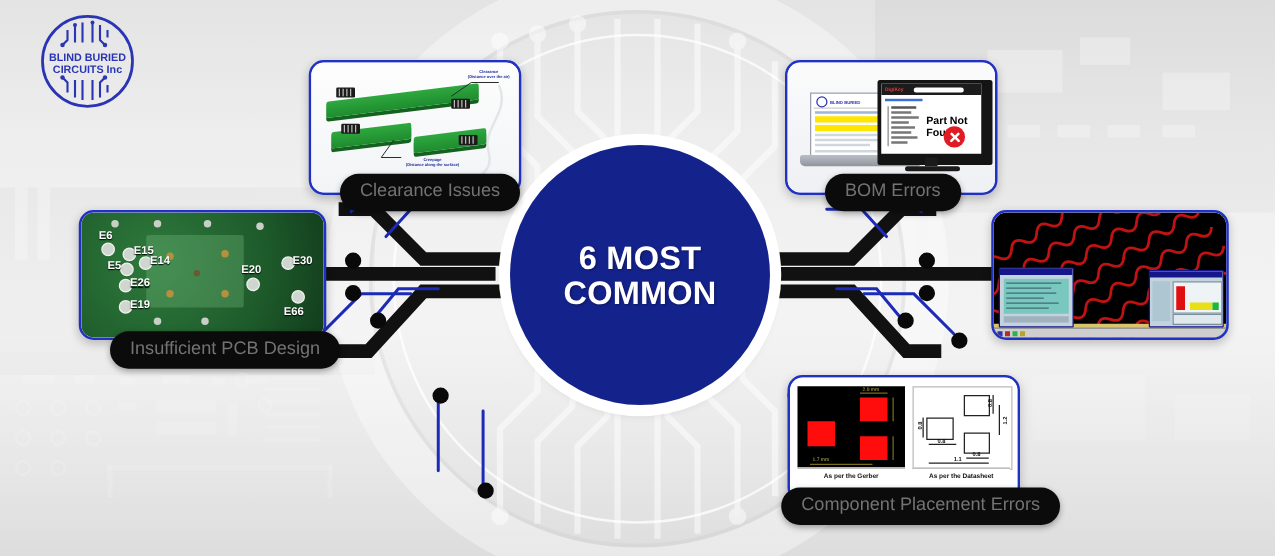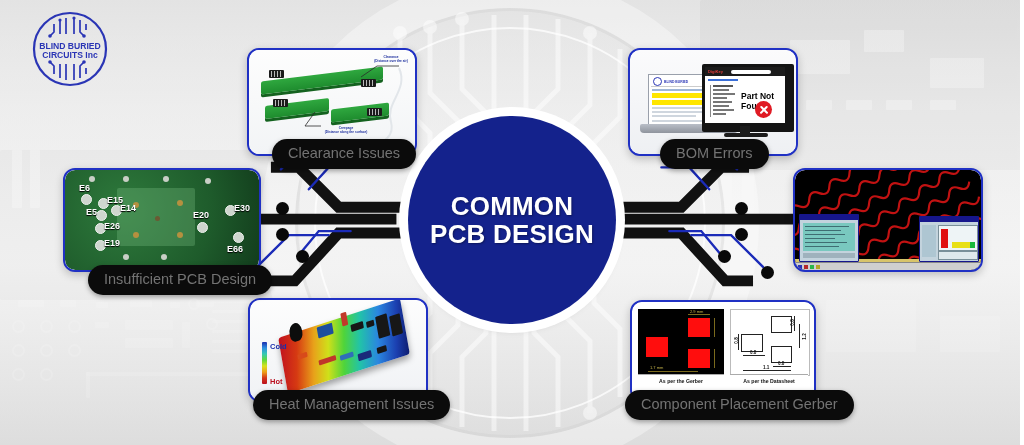--- a/index.html
+++ b/index.html
@@ -284,22 +284,22 @@
         <circle cx="68" cy="54" r="1.8"></circle>
       <circle cx="44" cy="12" r="1.6"></circle>
         <circle cx="58" cy="10" r="1.6"></circle>
     </g>
     <text x="54" y="41" text-anchor="middle" font-family="Liberation Sans, sans-serif" font-size="8.6" font-weight="bold" fill="#2a35b5">BLIND BURIED</text>
     <text x="54" y="50" text-anchor="middle" font-family="Liberation Sans, sans-serif" font-size="8.6" font-weight="bold" fill="#2a35b5">CIRCUITS Inc</text>
   </svg>
 
   <div class="center-disc">
     <div class="title">
+      <div>6 MOST</div>
       <div>COMMON</div>
-      <div>PCB DESIGN</div>
     </div>
   </div>
 
   <div class="panel" style="left:247px;top:48px;width:166px;height:104px;">
     <div class="panel-inner" style="background:linear-gradient(180deg,#fdfdfd,#f2f4f6);">
       <svg viewBox="0 0 166 104" style="position:absolute;inset:0;">
         <path d="M150 18 C160 40 136 52 142 72 C146 86 134 92 126 96" fill="none" stroke="#e2e6ea" stroke-width="2"></path>
         <circle cx="126" cy="96" r="4" fill="none" stroke="#e2e6ea" stroke-width="2"></circle>
       </svg>
 
@@ -476,42 +476,20 @@
         <div style="position:absolute;left:2px;top:8px;width:14px;height:32px;background:#aec6d2;"></div>
         <div style="position:absolute;left:18px;top:8px;width:38px;height:24px;background:#eef4f6;border:1px solid #7a8f99;"></div>
         <div class="bar-red" style="left:21px;top:12px;width:7px;height:19px;"></div>
         <div class="bar-ylw" style="left:32px;top:25px;width:18px;height:6px;"></div>
         <div class="bar-grn" style="left:50px;top:25px;width:5px;height:6px;"></div>
         <div style="position:absolute;left:18px;top:34px;width:38px;height:7px;background:#dfe8ec;border:1px solid #7a8f99;"></div>
       </div>
     </div>
   </div>
 
-  <div class="panel" style="left:248px;top:298px;width:176px;height:100px;">
-    <div class="panel-inner" style="background:linear-gradient(180deg,#fdfdfd,#f0f2f5);">
-      <div class="thermal-board" style="left:30px;top:18px;width:128px;height:56px;">
-        <div class="t-cap" style="left:12px;top:-9px;width:13px;height:18px;"></div>
-        <div class="t-comp" style="left:40px;top:2px;width:16px;height:11px;background:#1d4f9e;"></div>
-        <div class="t-comp" style="left:66px;top:-4px;width:6px;height:13px;background:#c23a2a;"></div>
-        <div class="t-comp" style="left:74px;top:10px;width:13px;height:7px;"></div>
-        <div class="t-comp" style="left:90px;top:12px;width:8px;height:6px;"></div>
-        <div class="t-comp" style="left:100px;top:10px;width:12px;height:22px;"></div>
-        <div class="t-comp" style="left:114px;top:14px;width:11px;height:20px;"></div>
-        <div class="t-comp" style="left:36px;top:34px;width:18px;height:5px;background:#c0362a;"></div>
-        <div class="t-comp" style="left:58px;top:36px;width:14px;height:5px;background:#2f6fb8;"></div>
-        <div class="t-comp" style="left:76px;top:40px;width:14px;height:7px;background:#1a2a7a;"></div>
-        <div class="t-comp" style="left:96px;top:40px;width:10px;height:6px;"></div>
-        <div class="t-comp" style="left:16px;top:22px;width:10px;height:5px;background:#d84a1a;"></div>
-      </div>
-      <div class="scale" style="left:12px;top:42px;height:42px;"></div>
-      <div class="scale-lbl" style="left:20px;top:42px;color:#1b2fae;">Cold</div>
-      <div class="scale-lbl" style="left:20px;top:77px;color:#bb0f1e;">Hot</div>
-    </div>
-  </div>
-  <div class="pill" style="left:253px;top:390px;">Heat Management Issues</div>
 
   <div class="panel" style="left:630px;top:300px;width:182px;height:98px;">
     <div class="panel-inner" style="background:#fff;padding:4px;">
 
       <div class="gerber" style="left:6px;top:7px;width:86px;height:65px;">
         <div class="red-pad" style="left:8px;top:28px;width:22px;height:20px;"></div>
         <div class="red-pad" style="left:50px;top:9px;width:22px;height:19px;"></div>
         <div class="red-pad" style="left:50px;top:40px;width:22px;height:19px;"></div>
         <div class="dim" style="left:50px;top:5px;width:22px;height:1px;"></div>
         <div class="dim" style="left:76px;top:9px;width:1px;height:19px;"></div>
@@ -535,15 +513,15 @@
         <div class="ds-txt" style="left:2px;top:28px;transform:rotate(-90deg);">0.8</div>
         <div class="ds-txt" style="left:19px;top:40px;">0.8</div>
         <div class="ds-txt" style="left:47px;top:51px;">0.8</div>
         <div class="ds-txt" style="left:32px;top:55px;">1.1</div>
         <div class="ds-txt" style="left:58px;top:10px;transform:rotate(-90deg);">0.8</div>
         <div class="ds-txt" style="left:70px;top:24px;transform:rotate(-90deg);">1.2</div>
       </div>
       <div class="cap-strip" style="left:98px;top:72px;width:78px;height:11px;">As per the Datasheet</div>
     </div>
   </div>
-  <div class="pill" style="left:625px;top:390px;">Component Placement Gerber</div>
+  <div class="pill" style="left:625px;top:390px;">Component Placement Errors</div>
 
 </div>
 
 </body></html>

